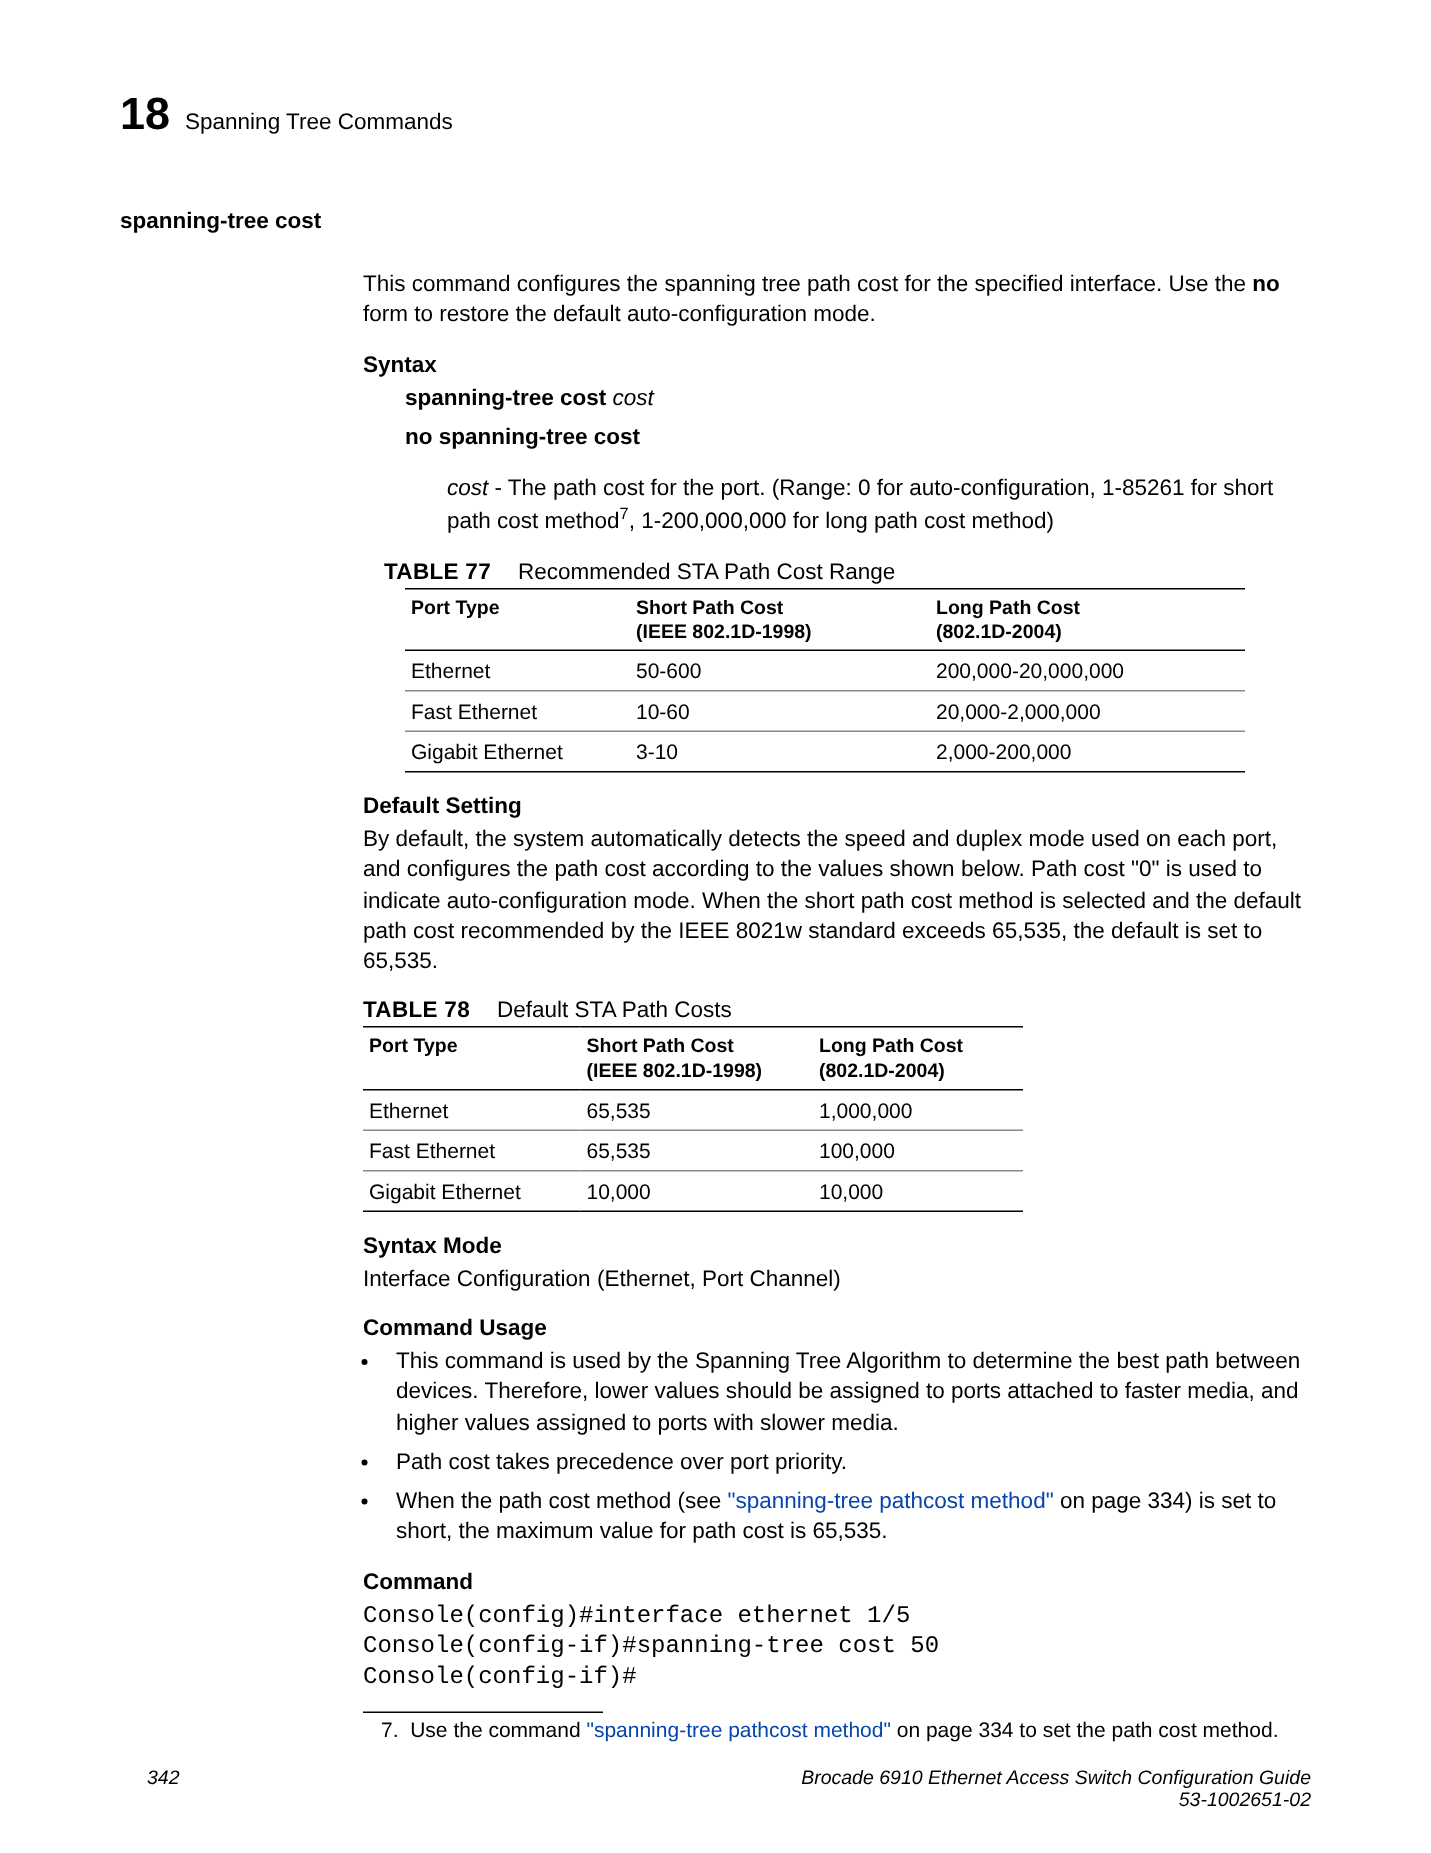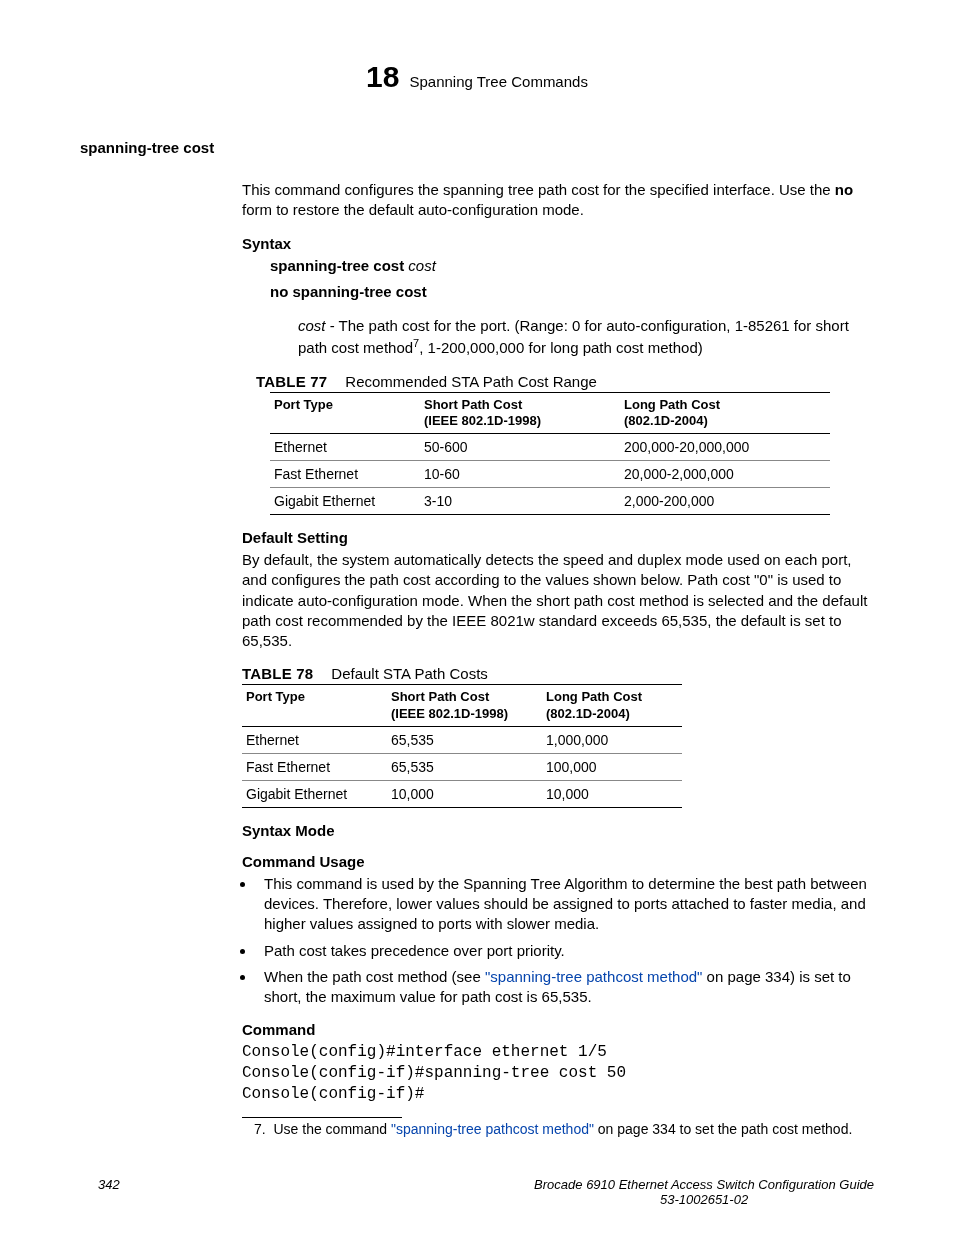--- a/index.html
+++ b/index.html
@@ -16,21 +16,20 @@
     background: #fff;
   }
   .page {
     padding: 60px 80px 40px 80px;
     box-sizing: border-box;
   }
   .header-row {
     display: flex;
     align-items: baseline;
     margin-bottom: 45px;
-    justify-content: center;
   }
   .chapter-num {
     font-size: 30px;
     font-weight: bold;
     margin-right: 10px;
   }
   .chapter-title {
     font-size: 15px;
   }
   .section-title {
@@ -124,21 +123,21 @@
   .footer {
     position: absolute;
     bottom: 28px;
     left: 98px;
     right: 80px;
     display: flex;
     justify-content: space-between;
     font-style: italic;
     font-size: 13px;
   }
-  .footer .right { text-align: center; }
+  .footer .right { text-align: right; }
 </style>
 </head>
 <body>
 
 <div class="page">
 
   <div class="header-row">
     <span class="chapter-num">18</span>
     <span class="chapter-title">Spanning Tree Commands</span>
   </div>
@@ -231,20 +230,21 @@
           <tr>
               <td>Gigabit Ethernet</td>
               <td>10,000</td>
               <td>10,000</td>
             </tr>
         </tbody>
       </table>
     </div>
 
     <div class="subhead">Syntax Mode</div>
+    <div class="para">Interface Configuration (Ethernet, Port Channel)</div>
 
     <div class="subhead">Command Usage</div>
     <ul class="usage">
       <li><span>This command is used by the Spanning Tree Algorithm to determine the best path between devices. Therefore, lower values should be assigned to ports attached to faster media, and higher values assigned to ports with slower media.</span></li>
       <li><span>Path cost takes precedence over port priority.</span></li>
       <li>
         <span>When the path cost method (see </span><span class="link">"spanning-tree pathcost method"</span><span> on page 334) is set to short, the maximum value for path cost is 65,535.</span>
       </li>
     </ul>
 

